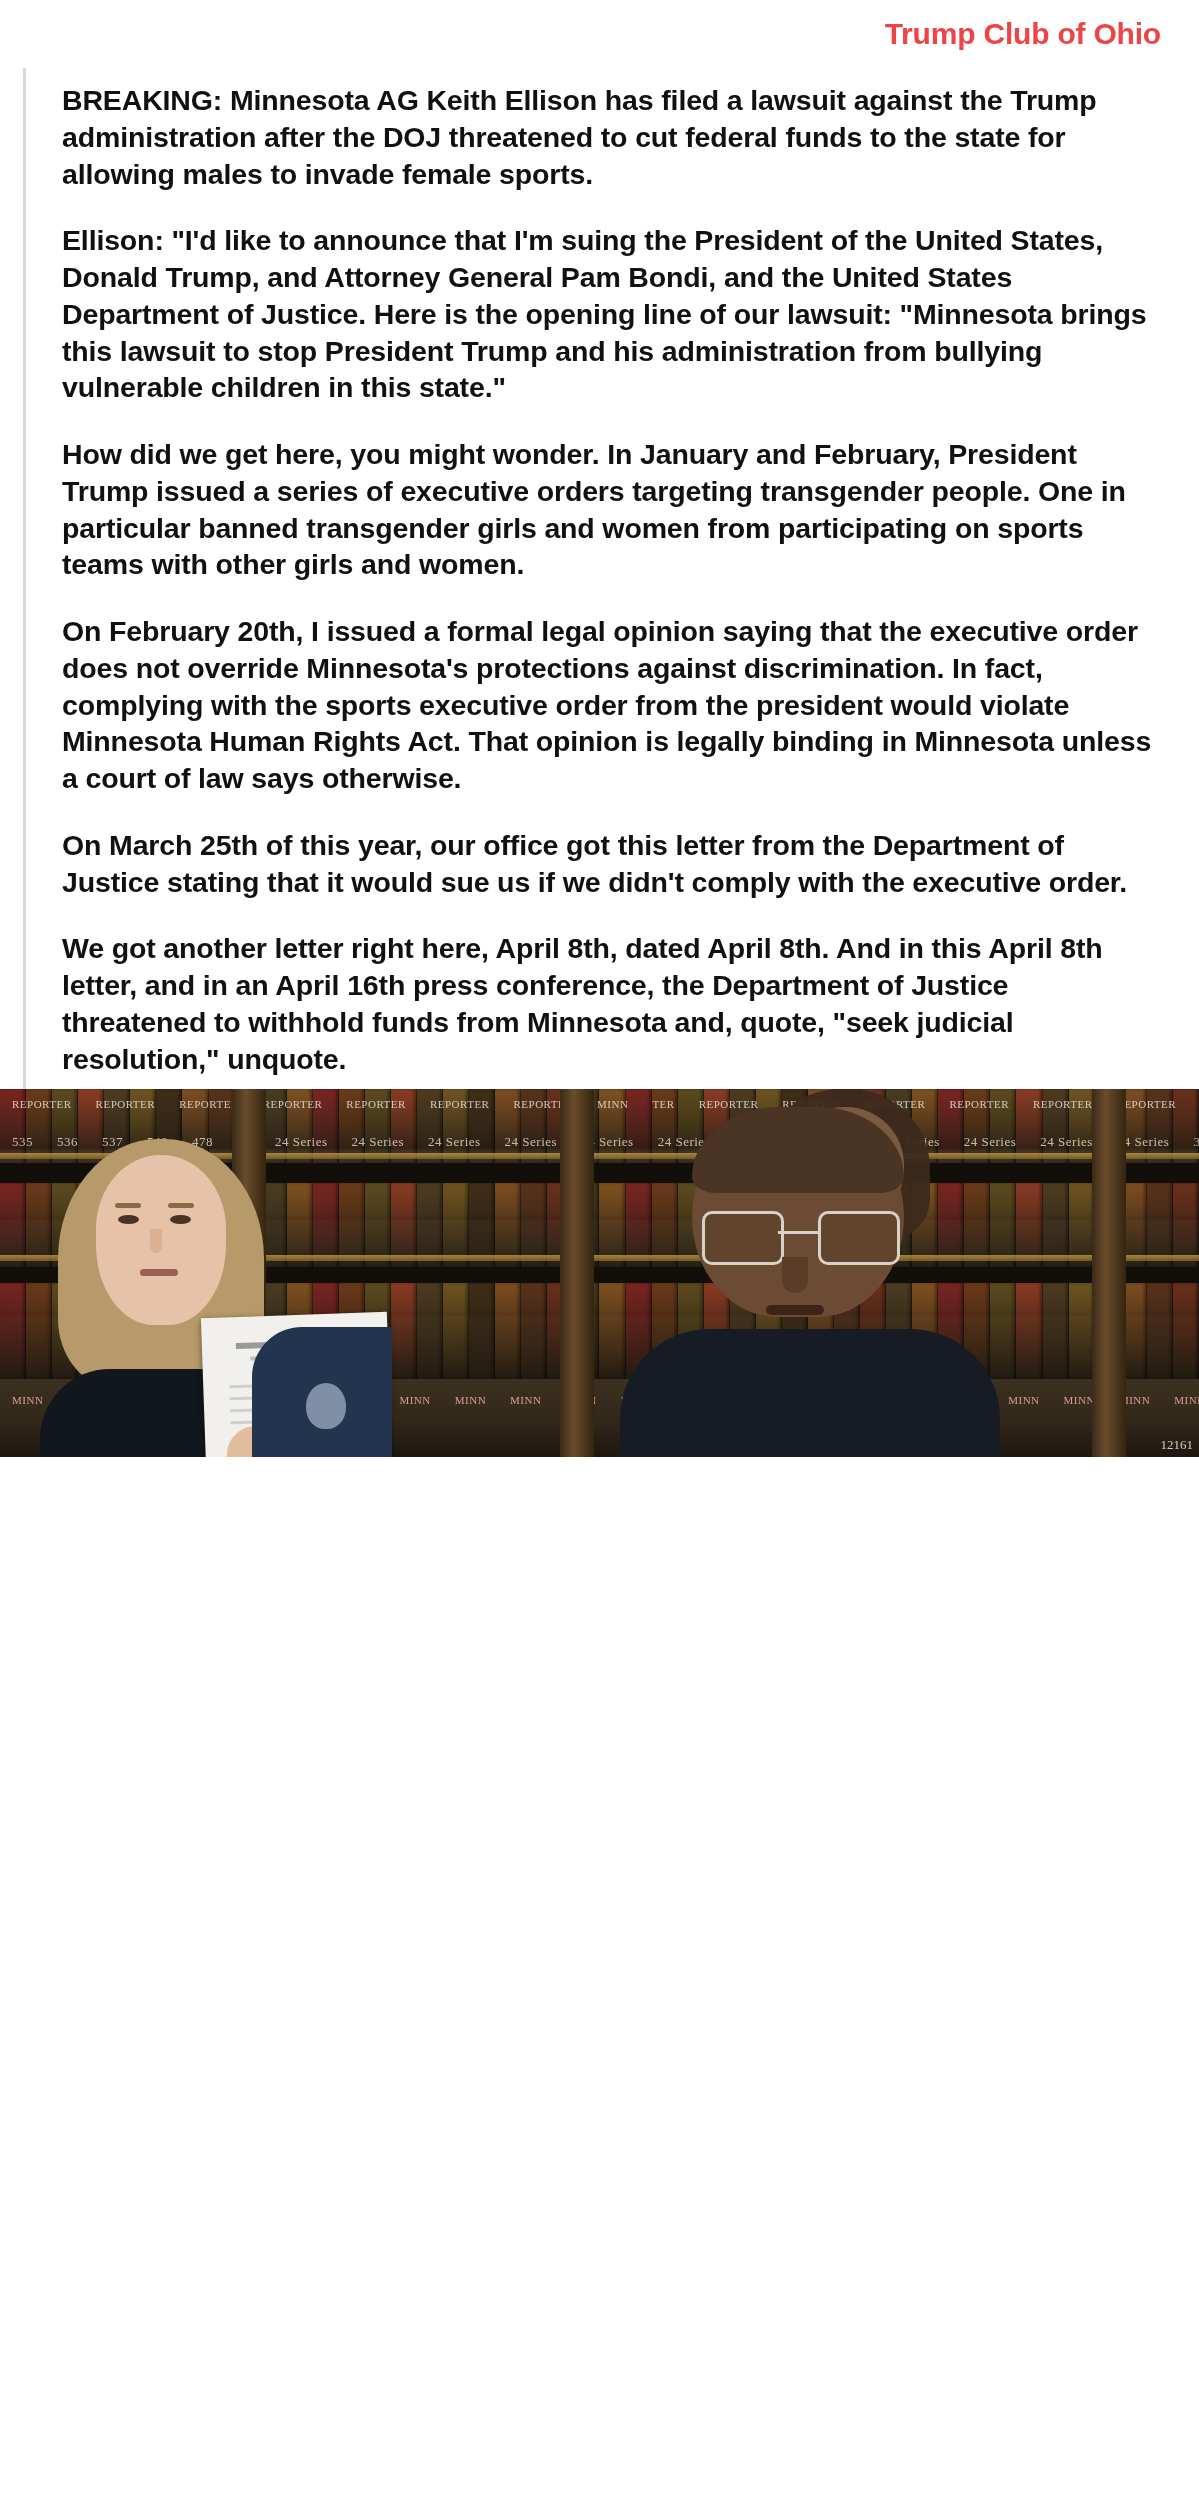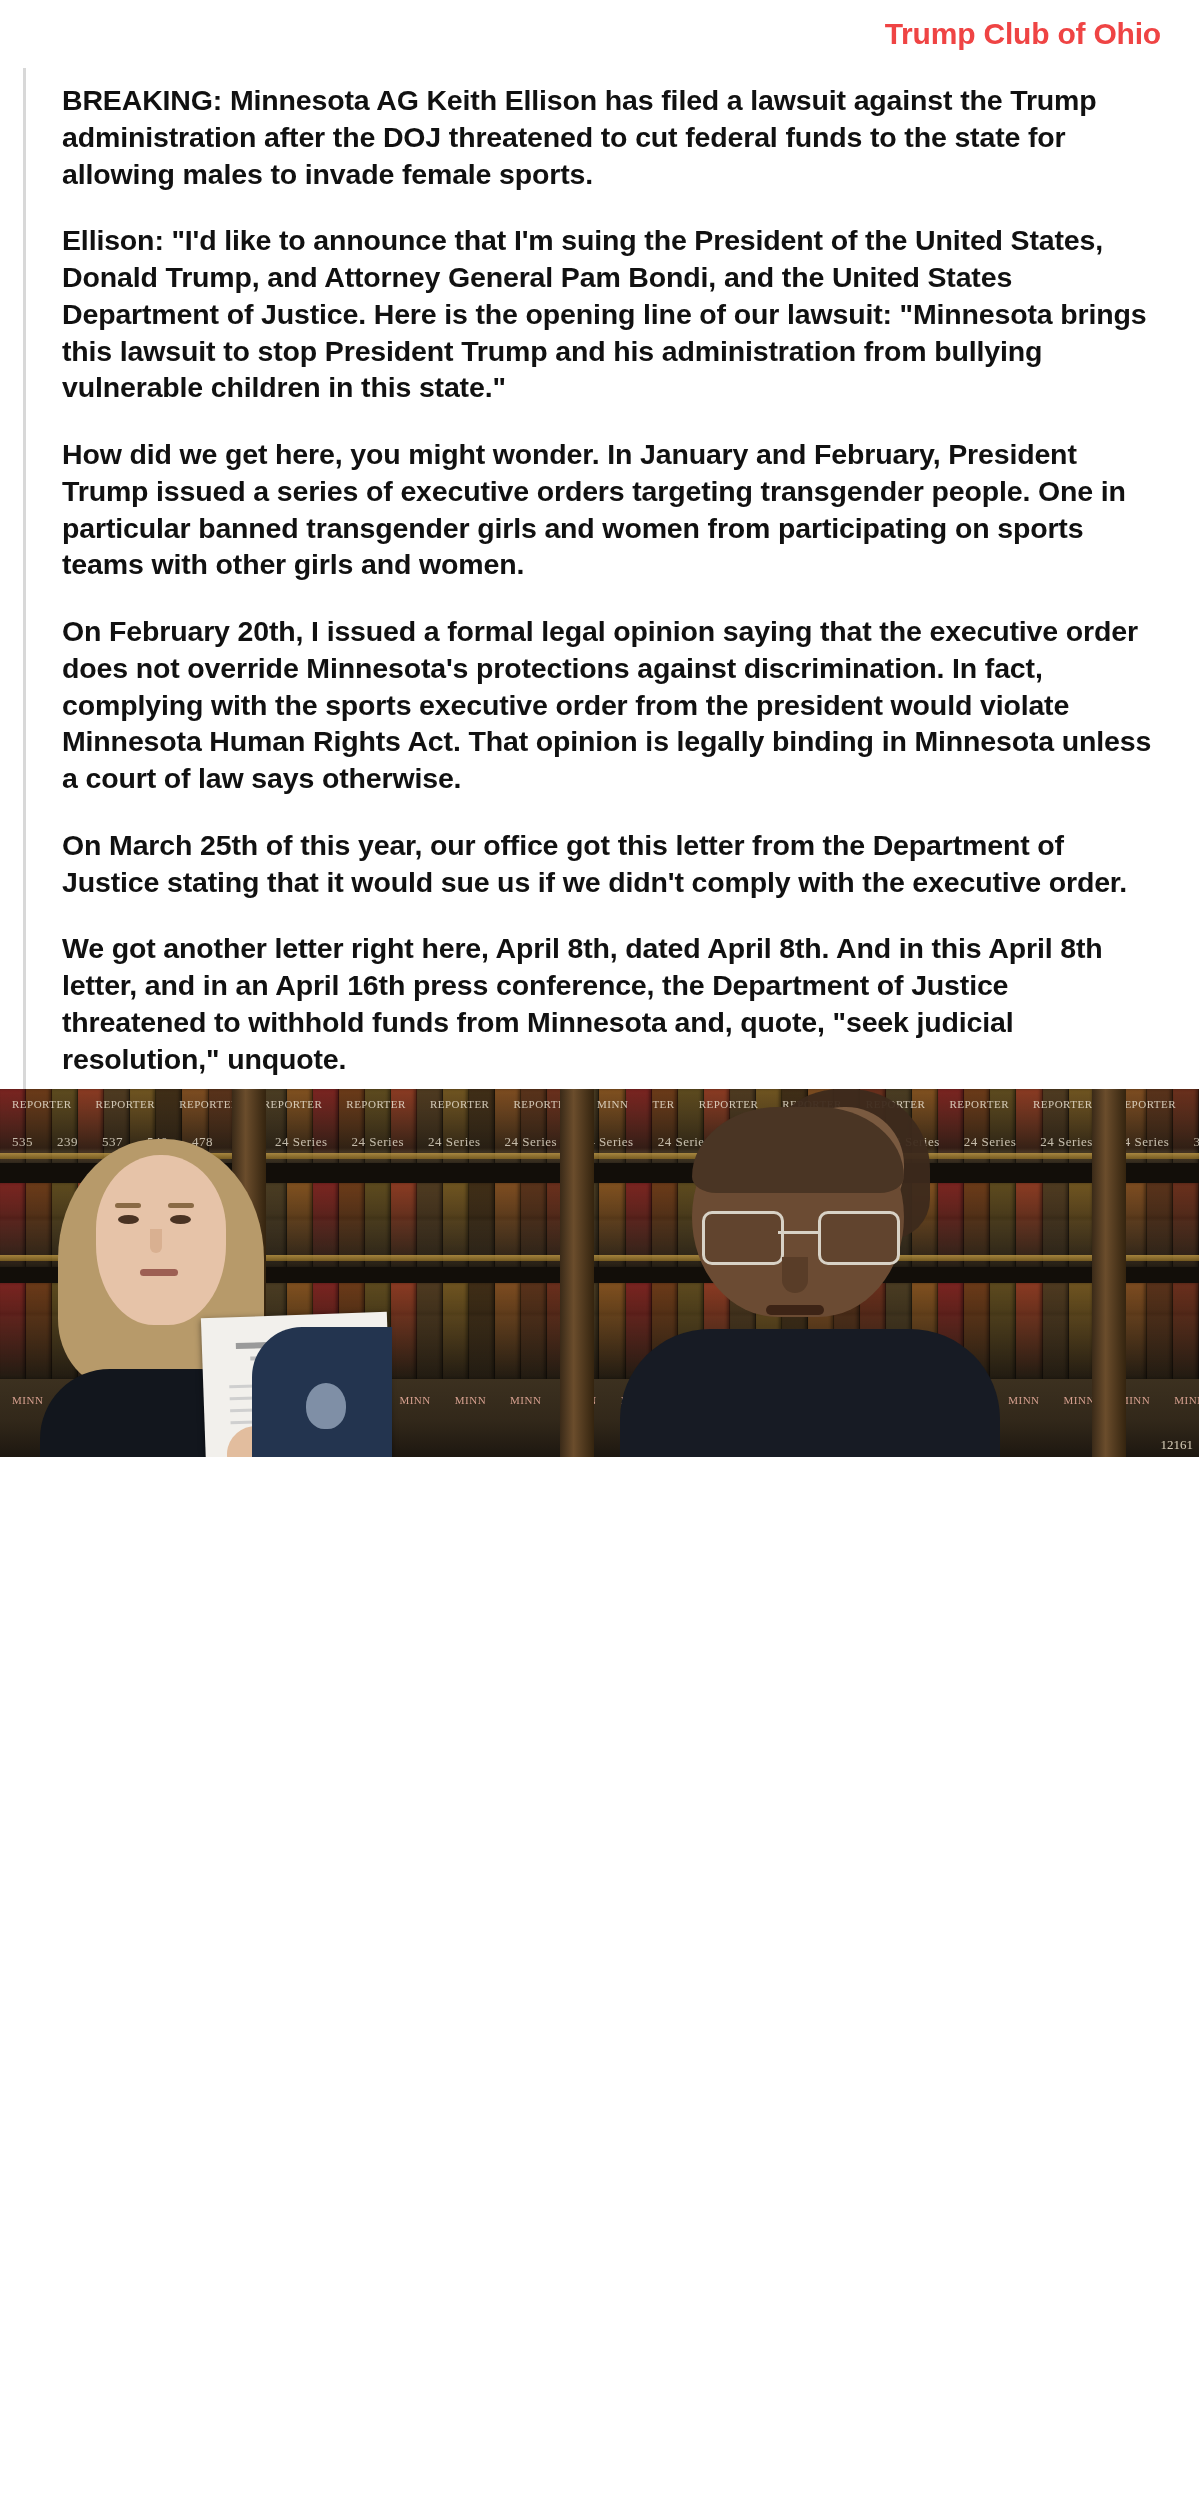--- a/index.html
+++ b/index.html
@@ -527,21 +527,21 @@
           <span>REPORTER</span>
           <span>REPORTER</span>
           <span>REPORTER</span>
           <span>REPORTER</span>
           <span>REPORTER</span>
           <span>REPORTER</span>
           <span>REPORTER</span>
         </div>
       <div class="label-strip strip-num" id="strip-num">
           <span>535</span>
-          <span>239</span>
+          <span>536</span>
           <span>537</span>
           <span>540</span>
           <span>478</span>
           <span>54</span>
           <span>24 Series</span>
           <span>24 Series</span>
           <span>24 Series</span>
           <span>24 Series</span>
           <span>24 Series</span>
           <span>24 Series</span>

